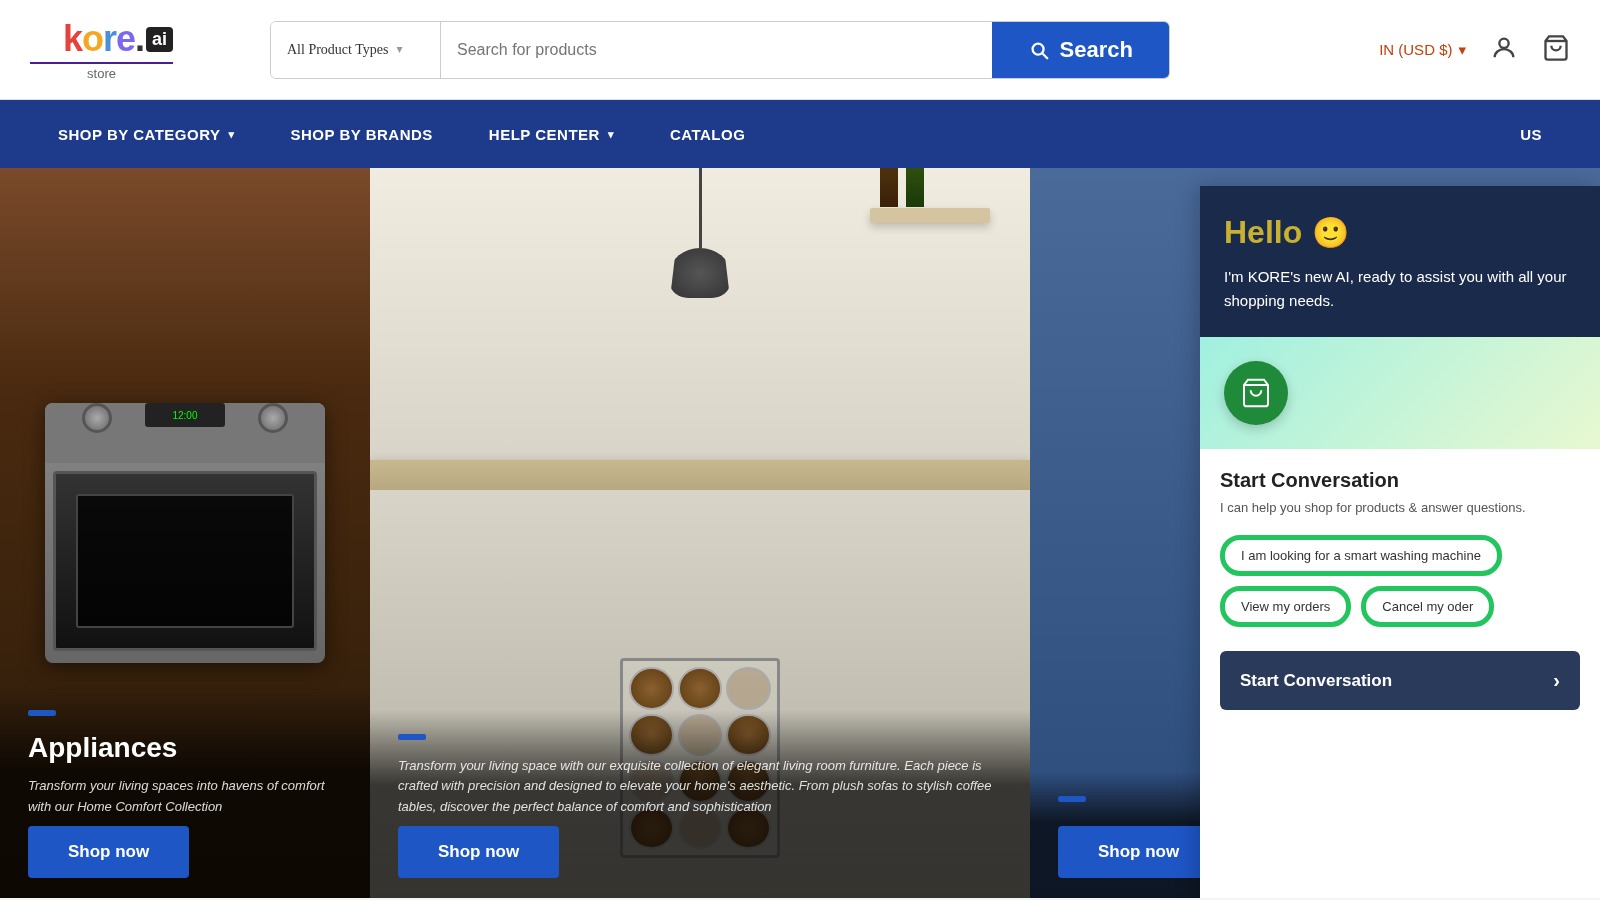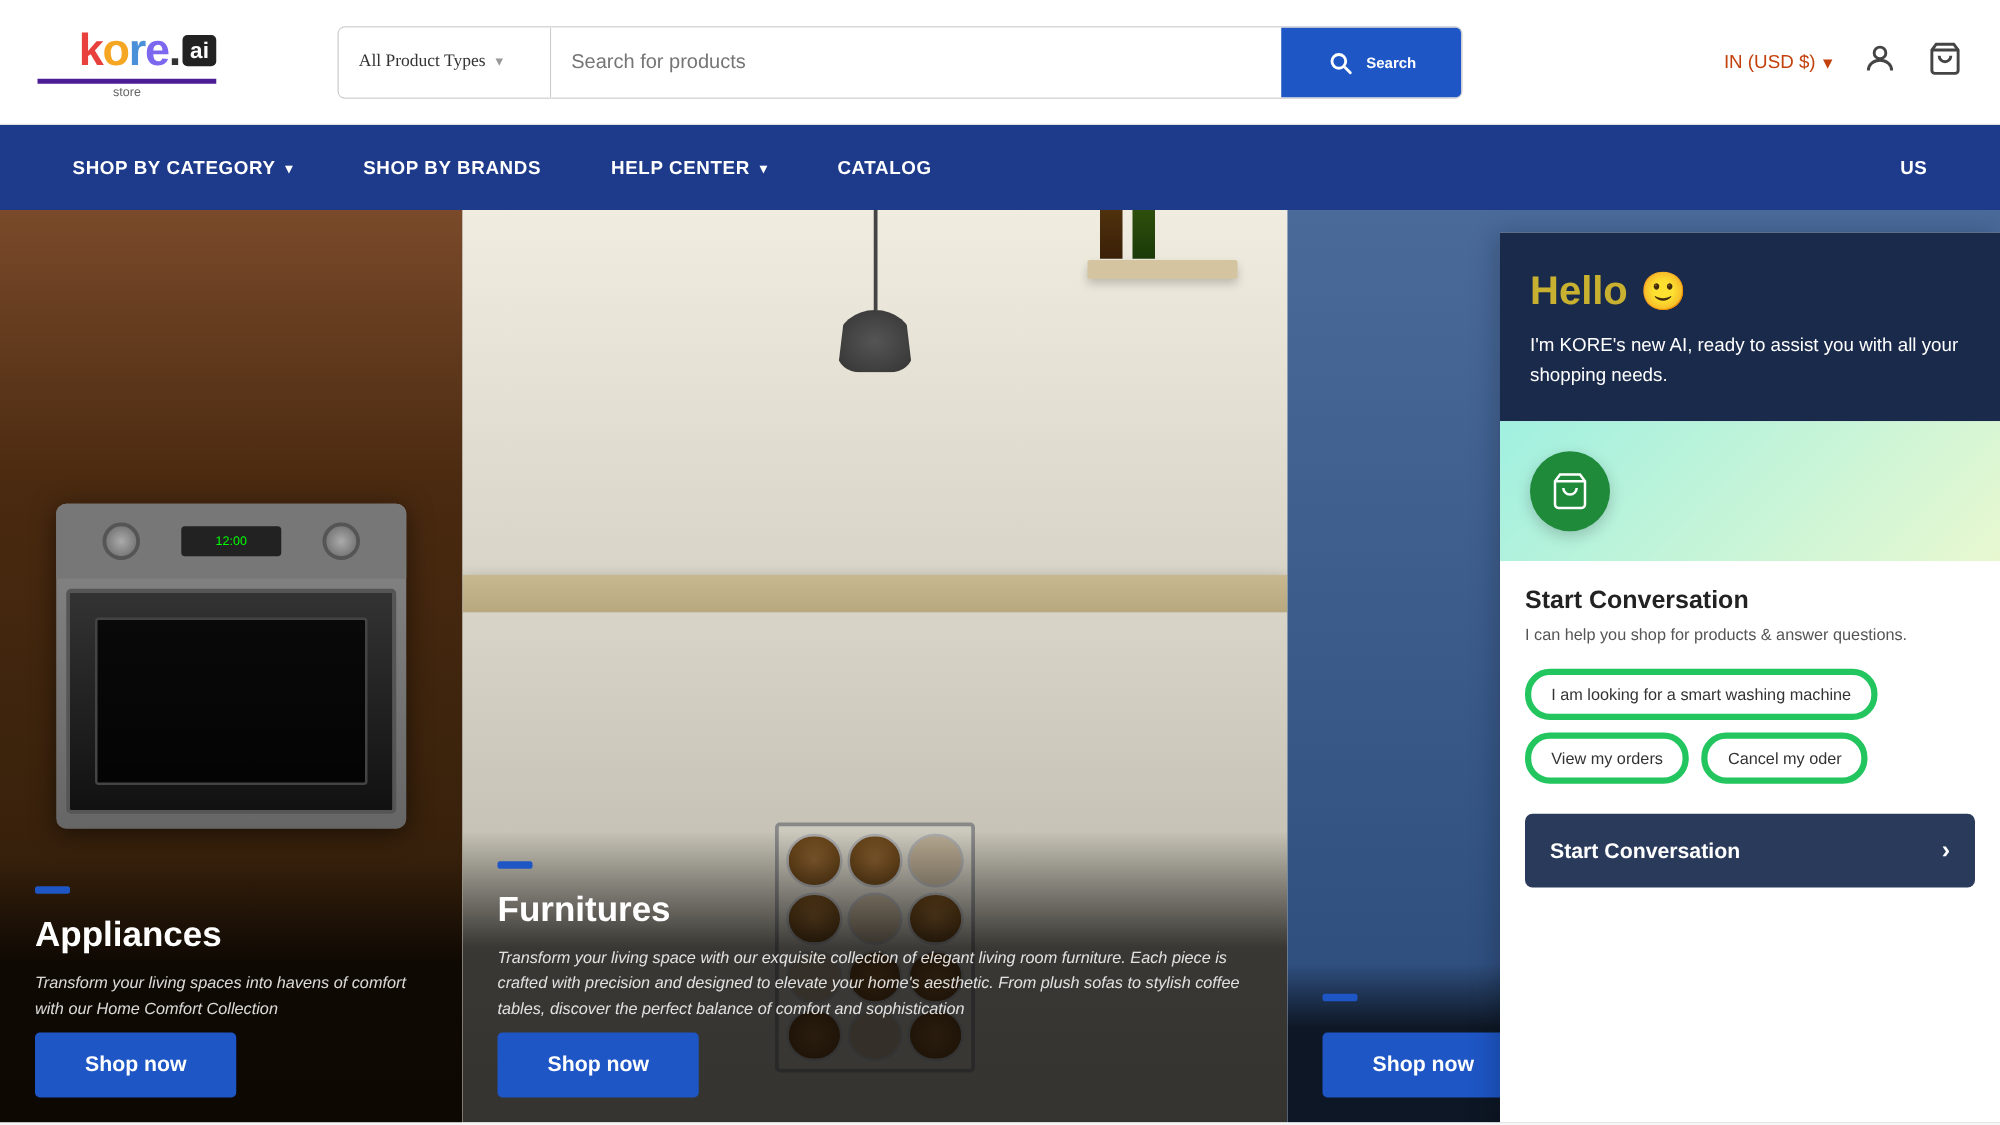--- a/index.html
+++ b/index.html
@@ -36,25 +36,25 @@
       background: #222;
       color: #fff;
       font-size: 18px;
       font-weight: bold;
       padding: 2px 6px;
       border-radius: 4px;
       margin-left: 2px;
       vertical-align: middle;
     }
     .logo-store {
-      font-size: 10px;
+      font-size: 13px;
       color: #666;
       text-align: center;
       margin-top: 2px;
-      border-top: 4px solid #4c1d95;
+      border-top: 2px solid #4c1d95;
       padding-top: 2px;
     }
     .search-area {
       flex: 1;
       display: flex;
       align-items: center;
       margin: 0 40px;
       border: 1px solid #ccc;
       border-radius: 6px;
       overflow: hidden;
@@ -85,21 +85,21 @@
       padding: 0 16px;
       font-size: 16px;
       color: #999;
     }
     .search-btn {
       background: #1e56c5;
       color: #fff;
       border: none;
       height: 100%;
       padding: 0 36px;
-      font-size: 12px;
+      font-size: 22px;
       font-weight: bold;
       cursor: pointer;
       display: flex;
       align-items: center;
       gap: 10px;
     }
     .search-btn svg { width: 22px; height: 22px; fill: #fff; }
     .header-right {
       display: flex;
       align-items: center;
@@ -192,21 +192,21 @@
       background: linear-gradient(180deg, #888 0%, #666 100%);
       border-radius: 8px;
       position: relative;
       box-shadow: 0 4px 20px rgba(0,0,0,0.5);
     }
     .oven-top {
       height: 60px;
       background: #777;
       border-radius: 8px 8px 0 0;
       display: flex;
-      align-items: center;
+      align-items: flex-start;
       justify-content: space-around;
       padding: 0 20px;
     }
     .oven-knob {
       width: 30px; height: 30px;
       background: radial-gradient(circle, #aaa, #666);
       border-radius: 50%;
       border: 3px solid #555;
     }
     .oven-display {
@@ -668,21 +668,20 @@
                 <div class="rack-cell filled"></div>
                 <div class="rack-cell filled"></div>
                 <div class="rack-cell"></div>
                 <div class="rack-cell filled"></div>
               </div>
             </div>
           </div>
         </div>
         <div class="card-overlay">
           <div class="card-tag"></div>
-          <div class="card-title">Furnitures</div>
           <div class="card-desc">Transform your living space with our exquisite collection of elegant living room furniture. Each piece is crafted with precision and designed to elevate your home's aesthetic. From plush sofas to stylish coffee tables, discover the perfect balance of comfort and sophistication</div>
         </div>
         <button class="shop-btn">Shop now</button>
       </div>
     </div>
 
     <div class="product-card card-third">
       <div class="card-overlay">
         <div class="card-tag"></div>
       </div>

